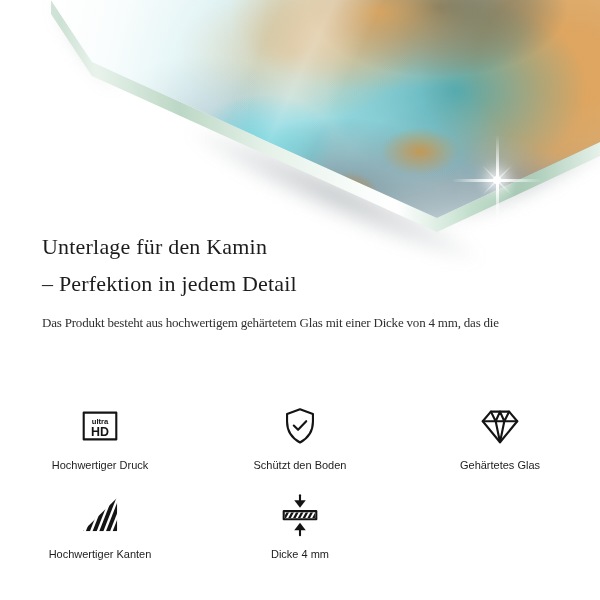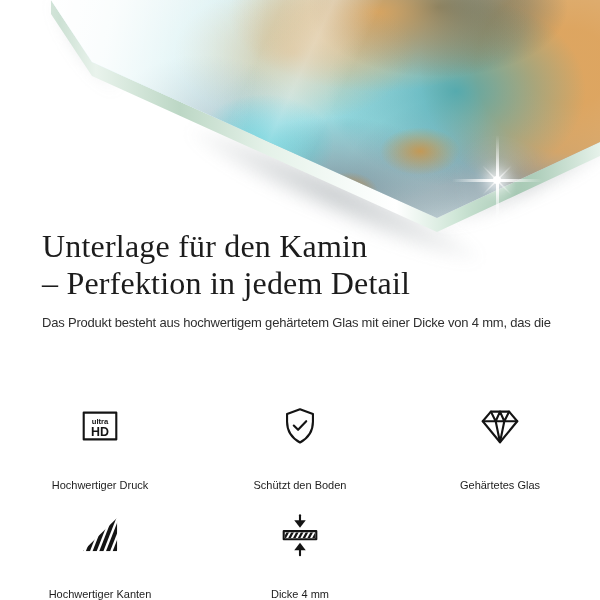--- a/index.html
+++ b/index.html
@@ -66,28 +66,28 @@
   .sparkle .cross45::before{content:"";position:absolute;left:0;top:43.5px;width:90px;height:3px;
     background:linear-gradient(90deg, transparent, rgba(255,255,255,.9) 50%, transparent);}
   .sparkle .cross45::after{content:"";position:absolute;left:43.5px;top:0;width:3px;height:90px;
     background:linear-gradient(180deg, transparent, rgba(255,255,255,.9) 50%, transparent);}
   .sparkle .dot{position:absolute;left:41px;top:41px;width:8px;height:8px;border-radius:50%;
     background:#fff;box-shadow:0 0 14px 6px rgba(255,255,255,.95), 0 0 32px 12px rgba(255,255,255,.5);}
 
   
   .page-title{position:absolute;left:42px;top:228px;margin:0;
     font-family:"Liberation Serif", serif;font-weight:400;
-    font-size:32px;line-height:37px;color:#1c1c1c;letter-spacing:.2px;}
+    font-size:22px;line-height:37px;color:#1c1c1c;letter-spacing:.2px;}
   .intro{position:absolute;left:42px;top:312px;
-    font-size:13px;line-height:21px;letter-spacing:-0.2px;color:#2f2f2f;white-space:nowrap;}
+    font-size:13px;line-height:21px;letter-spacing:-0.2px;color:#2f2f2f;white-space:nowrap;font-family:Liberation Serif, serif;}
 
   
   .features{position:absolute;left:0;top:403px;width:600px;
     display:grid;grid-template-columns:repeat(3,1fr);row-gap:20px;}
-  .feature{display:flex;flex-direction:column;align-items:center;gap:20px;}
+  .feature{display:flex;flex-direction:column;align-items:center;}
   .feature svg{width:46px;height:46px;margin-bottom:9px;}
   .feature .label{font-size:11px;line-height:14px;color:#1d1d1d;}
   .ico{stroke:#141414;stroke-width:2.2;fill:none;stroke-linecap:round;stroke-linejoin:round;}
   .ico-fill{fill:#141414;stroke:none;}
   .ico-text{fill:#141414;font-family:"Liberation Sans", sans-serif;font-weight:700;text-anchor:middle;}
 </style>
 </head>
 <body>
 
 <div class="hero">

